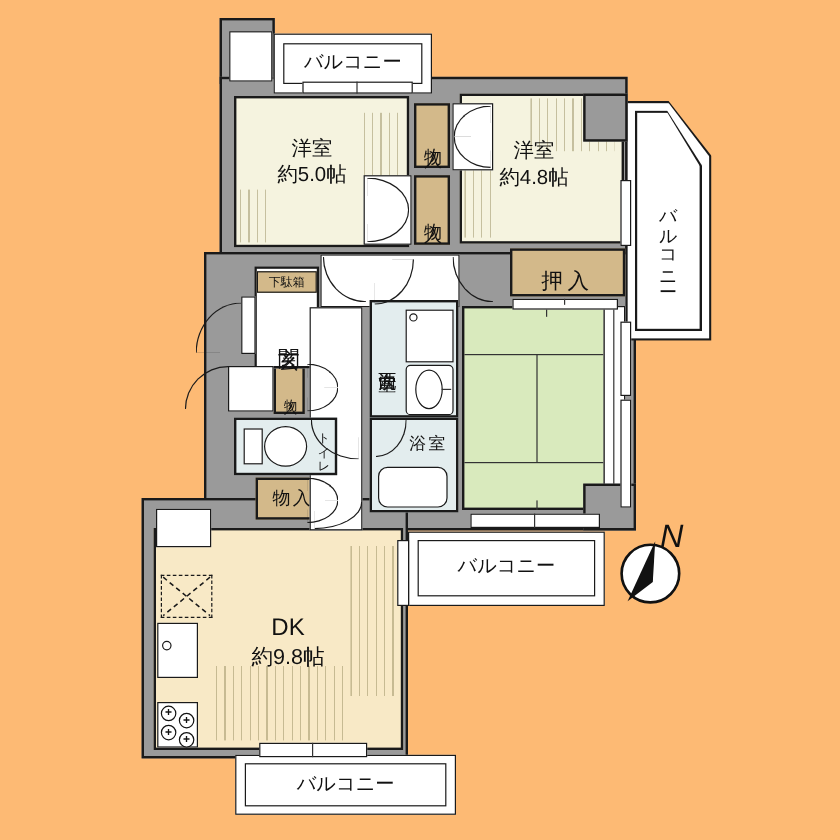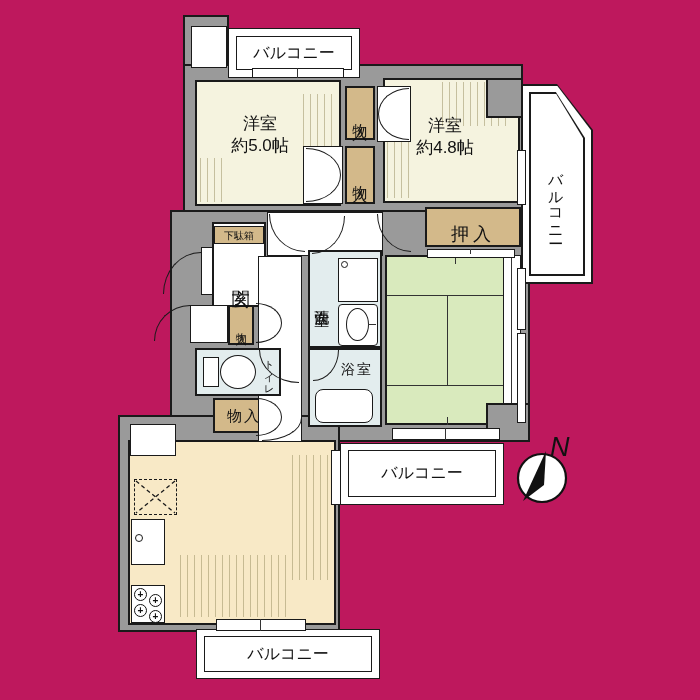--- a/index.html
+++ b/index.html
@@ -1,16 +1,16 @@
 <!DOCTYPE html>
 <html><head>
 <meta charset="utf-8">
 <style>
   html,body{margin:0;padding:0;background:#fff;}
-  #canvas{position:relative;width:700px;height:700px;background:#be185d;overflow:hidden;
+  #canvas{position:relative;width:700px;height:700px;background:#fdba74;overflow:hidden;
           font-family:"Liberation Sans","DejaVu Sans",sans-serif;color:#111;}
   .b{position:absolute;box-sizing:border-box;border:2px solid #1a1a1a;}
   .thin{border-width:1.4px;}
   .noborder{border:none;}
   .wall{background:#9a9a9a;}
   .white{background:#ffffff;}
   .cream{background:#f5f3df;}
   .tatami{background:#d9eabd;}
   .tan{background:#d3b98a;}
   .wet{background:#e3edee;}
@@ -178,20 +178,24 @@
   <div class="arc br" style="left:262px;top:418px;width:40px;height:23px;"></div>
 
   <div class="lab" style="left:200px;top:108px;width:120px;height:54px;font-size:17px;flex-direction:column;">
     <span>洋室</span>
     <span>約5.0帖</span>
   </div>
   <div class="lab" style="left:390px;top:110px;width:110px;height:54px;font-size:17px;flex-direction:column;">
     <span>洋室</span>
     <span>約4.8帖</span>
   </div>
+  <div class="lab" style="left:175px;top:505px;width:130px;height:60px;font-size:20px;flex-direction:column;">
+    <span>DK</span>
+    <span style="font-size:18px;">約9.8帖</span>
+  </div>
 
   <svg style="position:absolute;left:508px;top:428px;" width="80" height="84" viewBox="0 0 80 84">
     <circle cx="34" cy="50" r="24" fill="#ffffff" stroke="#111111" stroke-width="2.2"></circle>
     <polygon points="38,23 15,73 36,57" fill="#111111"></polygon>
     <text x="42" y="28" font-size="27" font-style="italic" fill="#111111">N</text>
   </svg>
 
 </div>
 
 </body></html>

